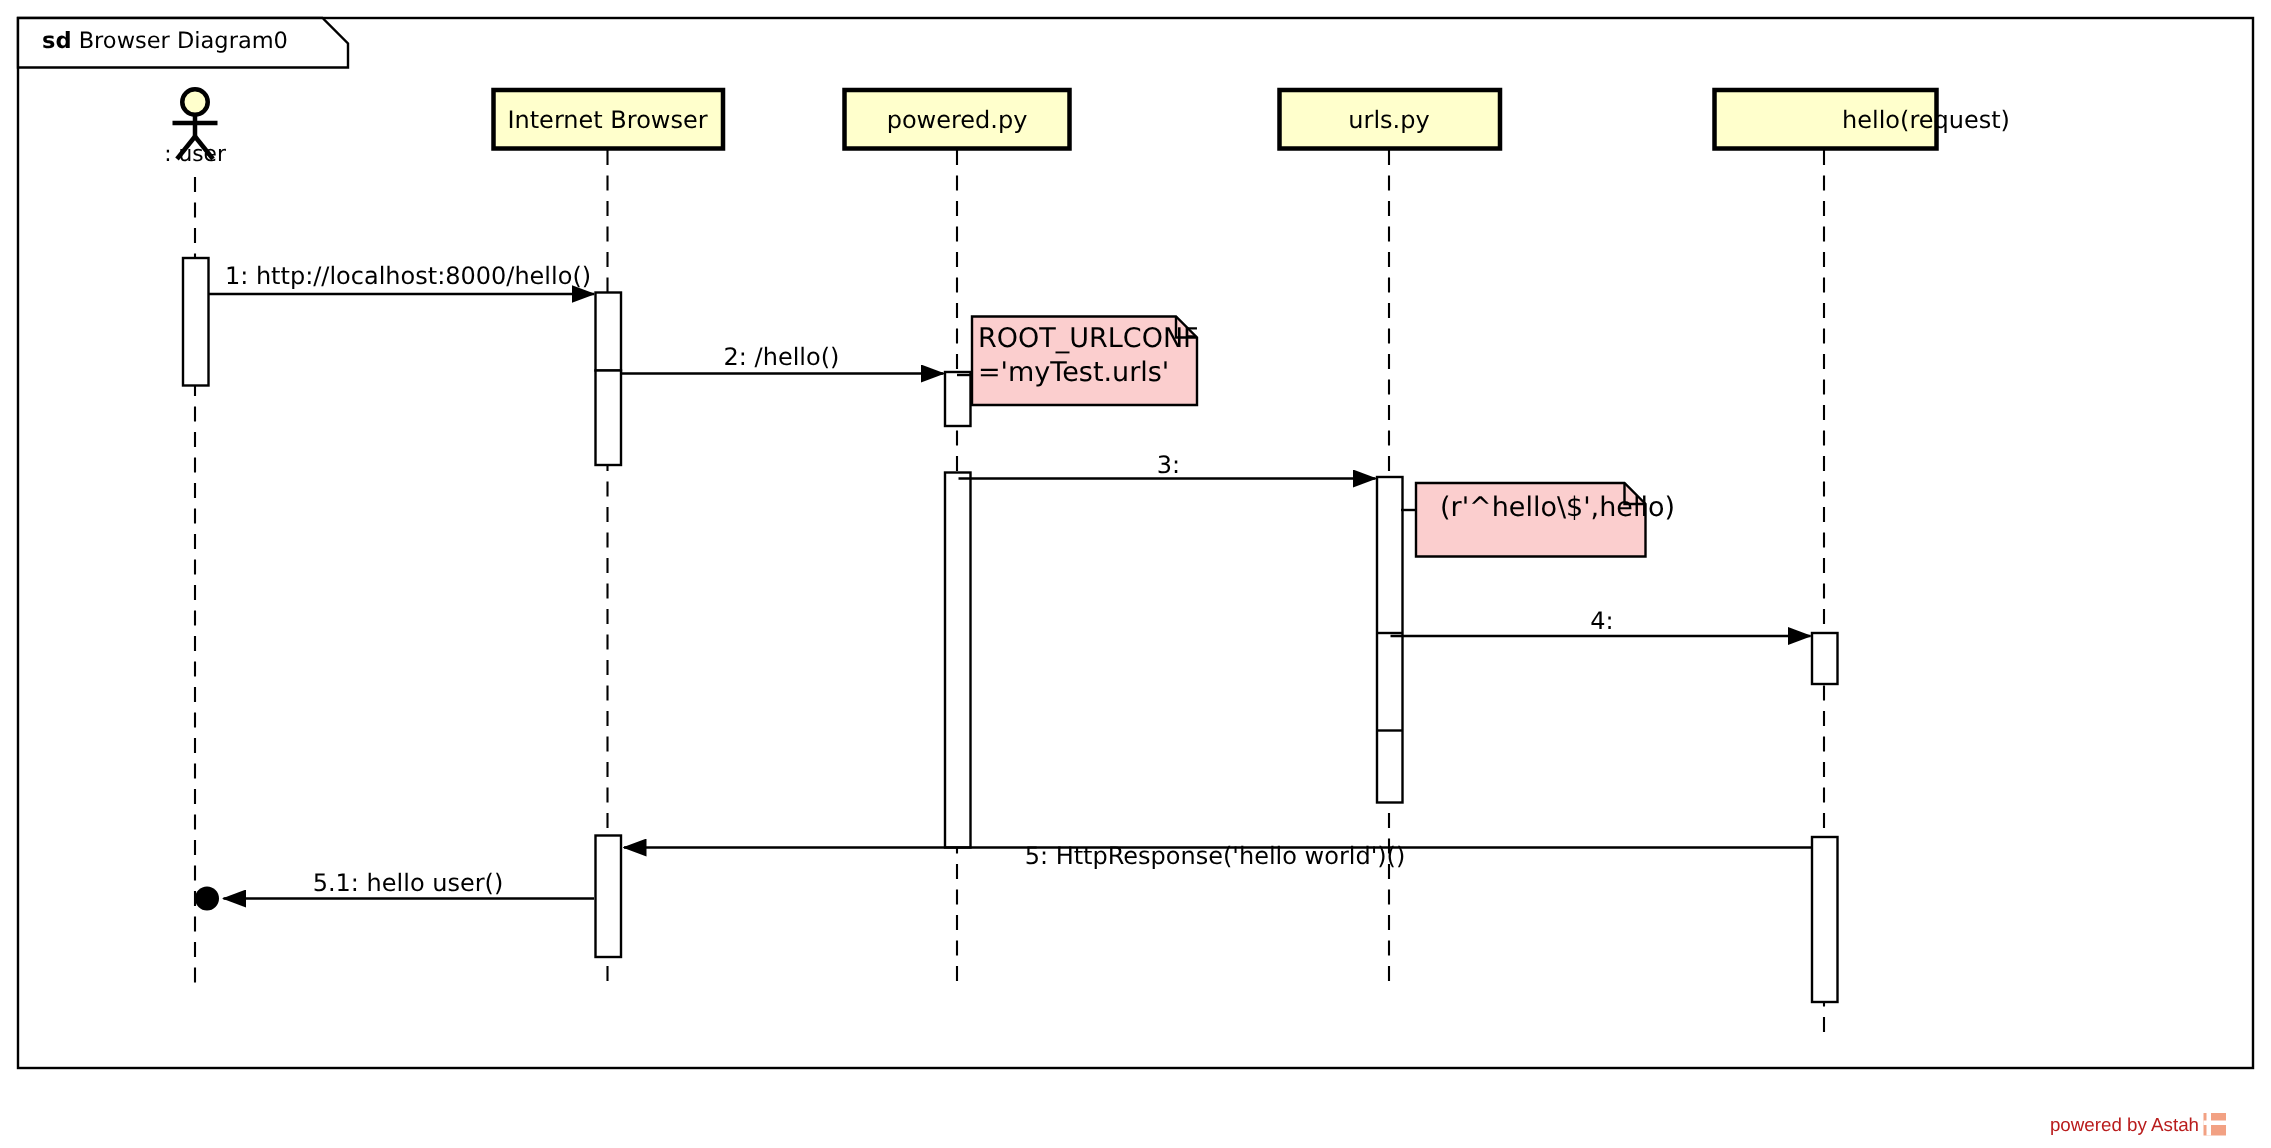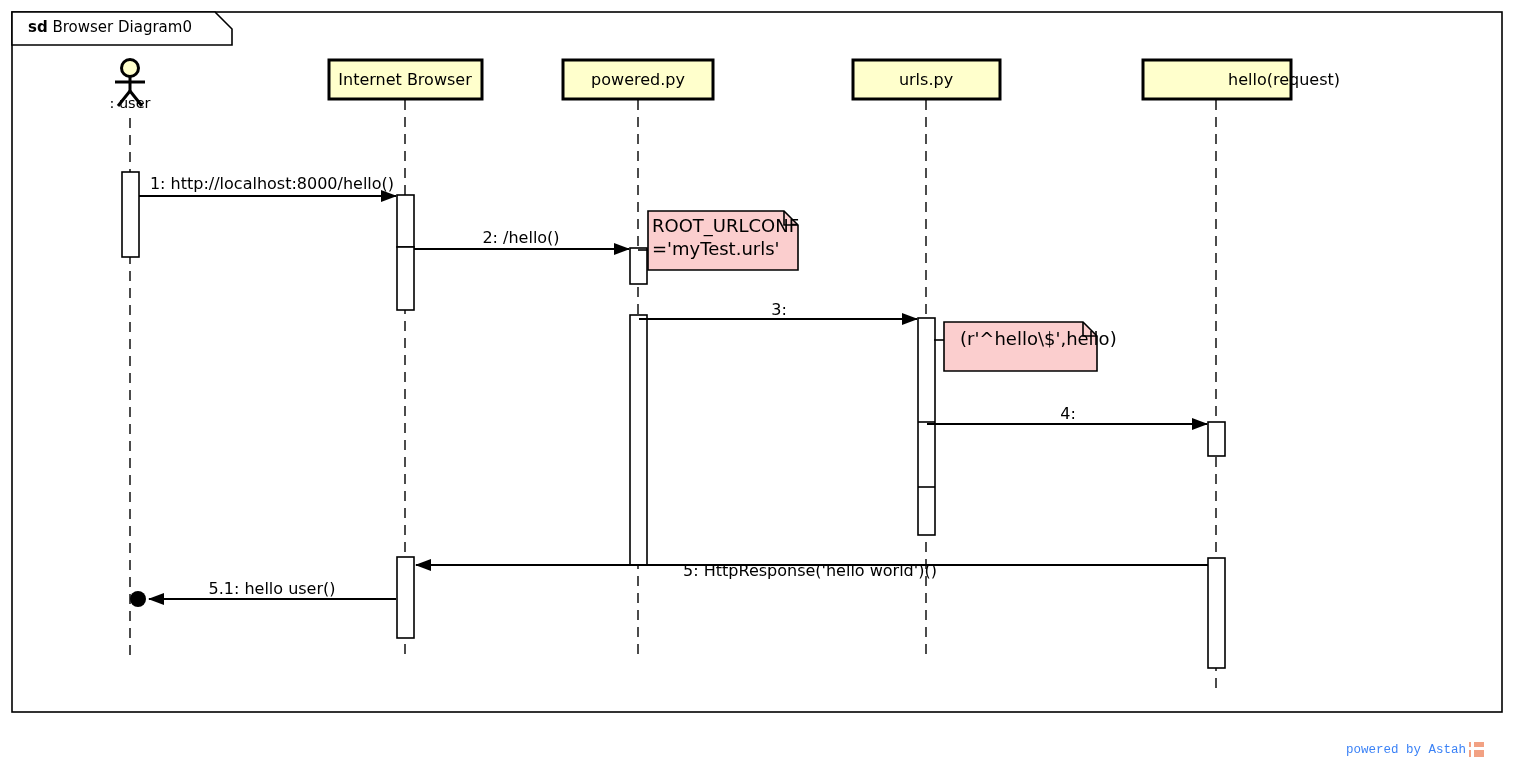--- a/index.html
+++ b/index.html
@@ -59,22 +59,22 @@
   .note-text {
     font-size: 18px;
     line-height: 1.25;
     white-space: pre;
   }
   .watermark {
     position: absolute;
     right: 30px;
     bottom: 8px;
     font-size: 12.5px;
-    color: #3b82f6;
-    font-family: Liberation Mono, monospace;
+    color: #b91c1c;
+    font-family: Liberation Sans, sans-serif;
     display: flex;
     align-items: center;
     gap: 3px;
   }
   .wm-logo {
     width: 15px;
     height: 15px;
     position: relative;
     display: inline-block;
     background: #f2a183;

